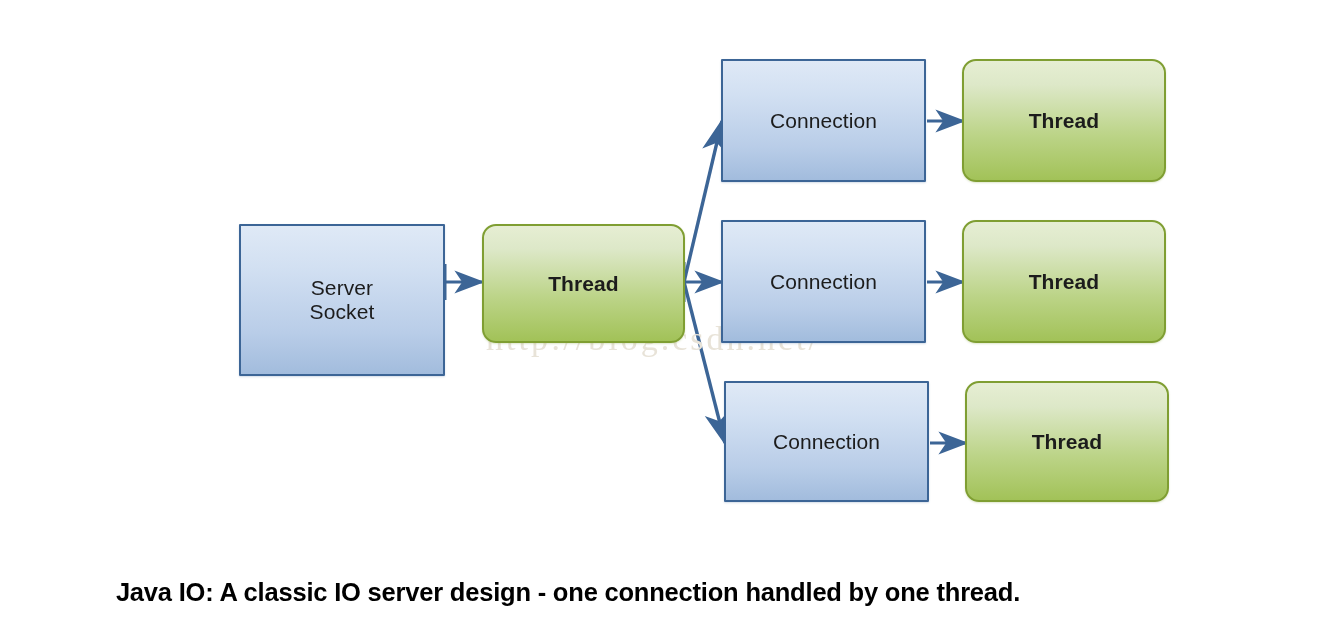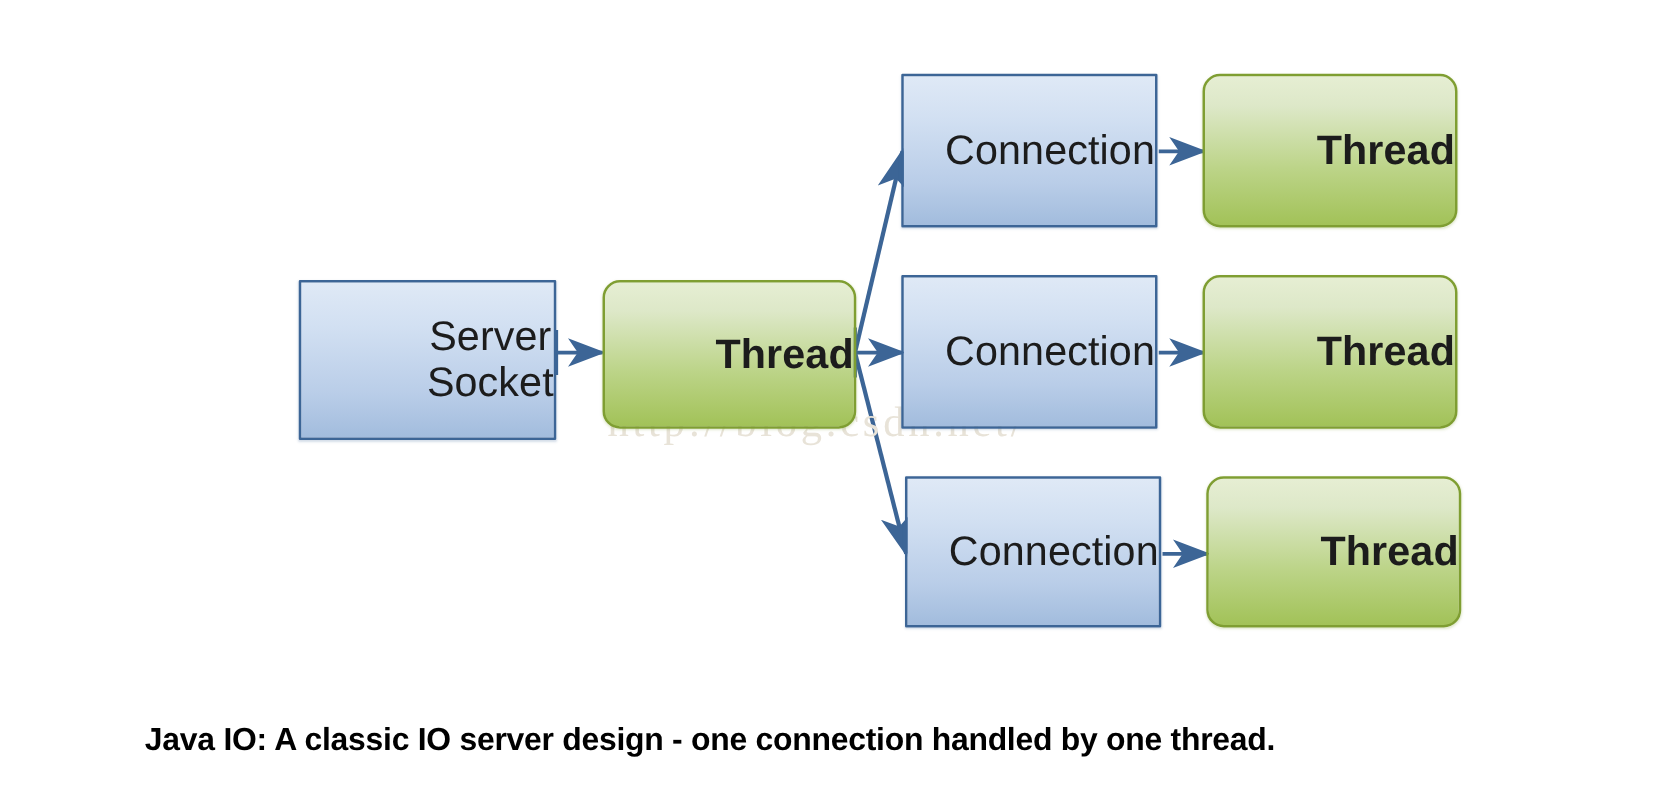--- a/index.html
+++ b/index.html
@@ -45,24 +45,24 @@
     user-select: none;
   }
 
   
   .node {
     position: absolute;
     z-index: 3;
     box-sizing: border-box;
     display: flex;
     align-items: center;
-    justify-content: flex-end;
+    justify-content: center;
     text-align: center;
     color: #1c1c1c;
-    font-size: 33px;
+    font-size: 21px;
     line-height: 1.12;
     letter-spacing: 0.1px;
   }
 
   .node.blue {
     background: linear-gradient(to bottom, #dfe9f6 0%, #d2e0f2 28%, #b9cde8 72%, #a2bcdd 100%);
     border: 2px solid #3c6596;
     border-radius: 1px;
     box-shadow: 0 1px 2px rgba(60,101,150,0.22);
   }
@@ -138,21 +138,21 @@
       <line x1="927" y1="282" x2="963" y2="282" stroke="#3c6596" stroke-width="3" marker-end="url(#arrowhead)"></line>
     </g>
 
     <g>
       <line x1="930" y1="443" x2="966" y2="443" stroke="#3c6596" stroke-width="3" marker-end="url(#arrowhead)"></line>
     </g>
   </svg>
 
   <div class="watermark">http://blog.csdn.net/</div>
 
-  <div class="node blue" style="left:239px; top:224px; width:206px; height:128px;">
+  <div class="node blue" style="left:239px; top:224px; width:206px; height:152px;">
     <span class="label">Server
 Socket</span>
   </div>
 
   <div class="node green" style="left:482px; top:224px; width:203px; height:119px;">
     <span class="label">Thread</span>
   </div>
 
   <div class="node blue" style="left:721px; top:59px; width:205px; height:123px;">
     <span class="label">Connection</span>

